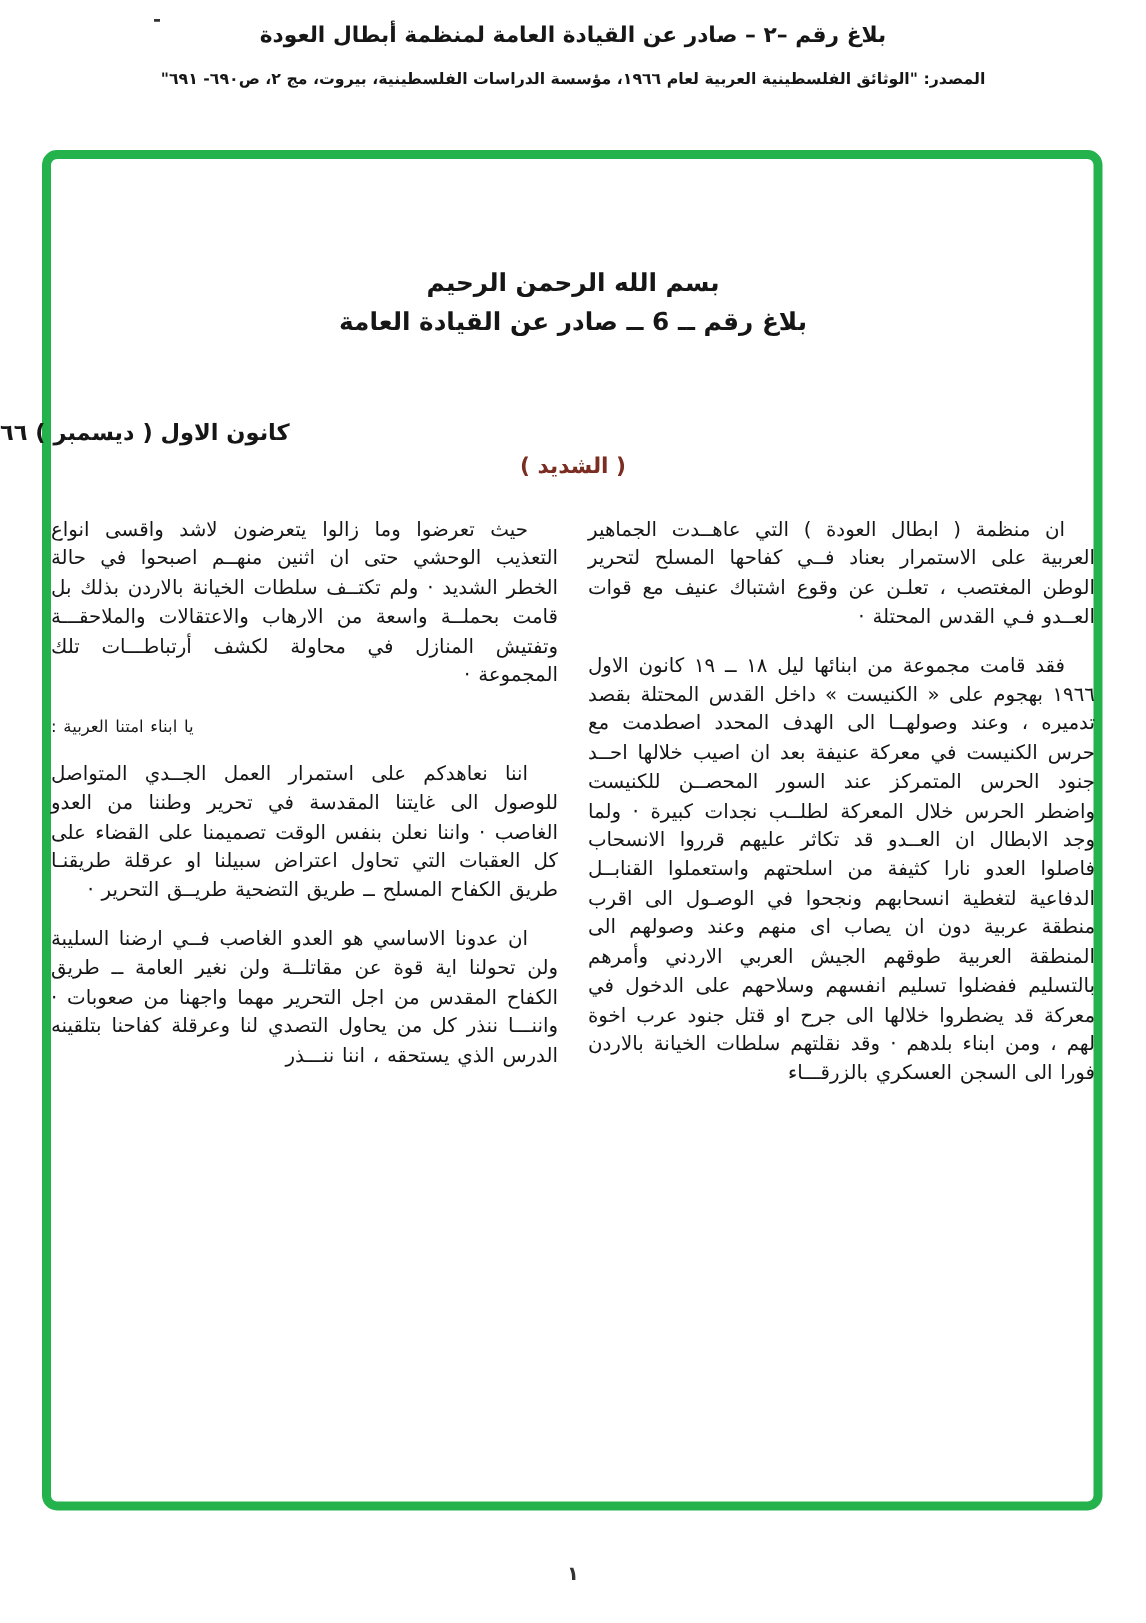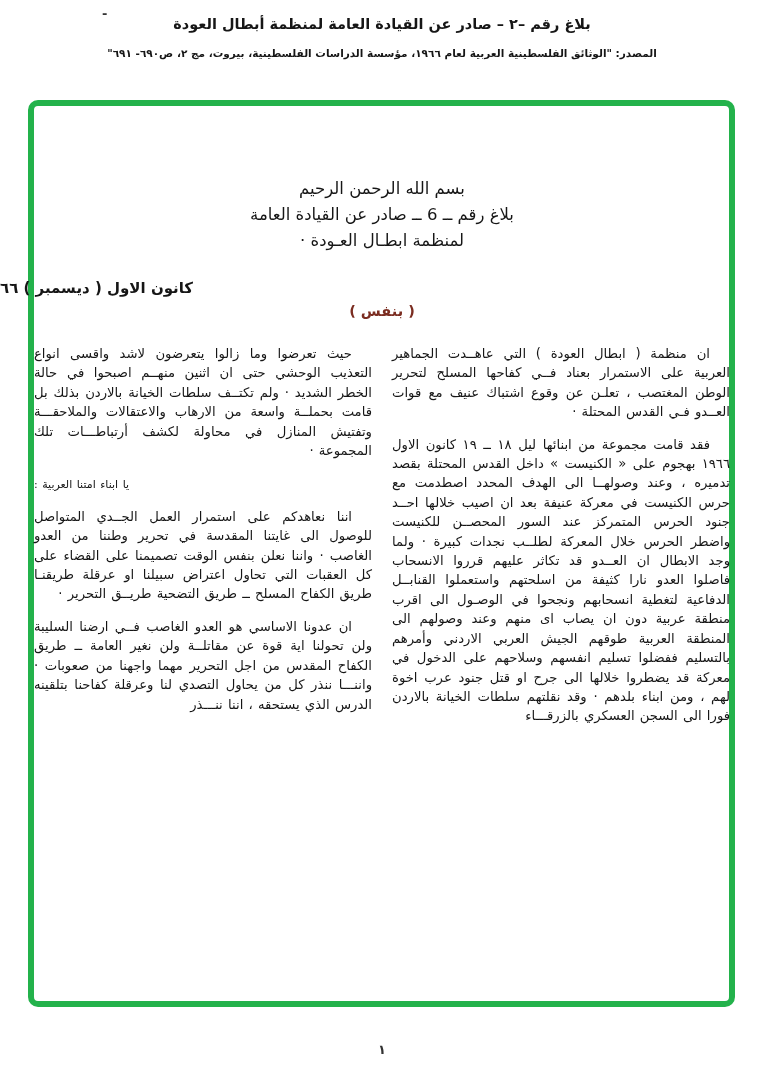--- a/index.html
+++ b/index.html
@@ -35,21 +35,21 @@
   .frame{
     position:absolute;left:28px;top:100px;
     width:695px;height:895px;
     border:6px solid var(--green);
     border-radius:10px;
     box-sizing:content-box;
   }
   
   .title-block{
     position:absolute;top:176px;left:0;right:0;
-    text-align:center;font-weight:normal;
+    text-align:center;font-weight:bold;
     font-size:16.5px;line-height:26px;
   }
   .date-line{
     position:absolute;top:279px;left:0;right:0;
     text-align:left;font-weight:bold;font-size:15px;
   }
   .published{
     position:absolute;top:303px;left:0;right:0;
     text-align:center;font-weight:bold;font-size:14.5px;
     color:var(--red);
@@ -88,25 +88,24 @@
   <span class="stray">-</span>
 
   <div class="hdr1 rtl">بلاغ رقم –٢ – صادر عن القيادة العامة لمنظمة أبطال العودة</div>
   <div class="hdr2 rtl">المصدر: "الوثائق الفلسطينية العربية لعام ١٩٦٦، مؤسسة الدراسات الفلسطينية، بيروت، مج ٢، ص٦٩٠- ٦٩١"</div>
 
   <div class="frame"></div>
 
   <div class="title-block rtl">
     <div>بسم الله الرحمن الرحيم</div>
     <div>بلاغ رقم ــ 6 ــ صادر عن القيادة العامة</div>
-    <div>لمنظمة ابطـال العـودة ·</div>
   </div>
 
   <div class="date-line rtl">كانون الاول ( ديسمبر ) ٦٦</div>
-  <div class="published rtl">( بنفس )</div>
+  <div class="published rtl">( الشديد )</div>
 
   <div class="cols">
     <div class="col rtl">
       <p class="para">ان منظمة ( ابطال العودة ) التي عاهــدت الجماهير العربية على الاستمرار بعناد فــي كفاحها المسلح لتحرير الوطن المغتصب ، تعلـن عن وقوع اشتباك عنيف مع قوات العــدو فـي القدس المحتلة ·</p>
       <p class="para">فقد قامت مجموعة من ابنائها ليل ١٨ ــ ١٩ كانون الاول ١٩٦٦ بهجوم على « الكنيست » داخل القدس المحتلة بقصد تدميره ، وعند وصولهــا الى الهدف المحدد اصطدمت مع حرس الكنيست في معركة عنيفة بعد ان اصيب خلالها احــد جنود الحرس المتمركز عند السور المحصــن للكنيست واضطر الحرس خلال المعركة لطلــب نجدات كبيرة · ولما وجد الابطال ان العــدو قد تكاثر عليهم قرروا الانسحاب فاصلوا العدو نارا كثيفة من اسلحتهم واستعملوا القنابــل الدفاعية لتغطية انسحابهم ونجحوا في الوصـول الى اقرب منطقة عربية دون ان يصاب اى منهم وعند وصولهم الى المنطقة العربية طوقهم الجيش العربي الاردني وأمرهم بالتسليم ففضلوا تسليم انفسهم وسلاحهم على الدخول في معركة قد يضطروا خلالها الى جرح او قتل جنود عرب اخوة لهم ، ومن ابناء بلدهم · وقد نقلتهم سلطات الخيانة بالاردن فورا الى السجن العسكري بالزرقـــاء</p>
     </div>
     <div class="col rtl">
       <p class="para">حيث تعرضوا وما زالوا يتعرضون لاشد واقسى انواع التعذيب الوحشي حتى ان اثنين منهــم اصبحوا في حالة الخطر الشديد · ولم تكتــف سلطات الخيانة بالاردن بذلك بل قامت بحملــة واسعة من الارهاب والاعتقالات والملاحقـــة وتفتيش المنازل في محاولة لكشف أرتباطـــات تلك المجموعة ·</p>
       <p class="para heading">يا ابناء امتنا العربية :</p>
       <p class="para">اننا نعاهدكم على استمرار العمل الجــدي المتواصل للوصول الى غايتنا المقدسة في تحرير وطننا من العدو الغاصب · واننا نعلن بنفس الوقت تصميمنا على القضاء على كل العقبات التي تحاول اعتراض سبيلنا او عرقلة طريقنـا طريق الكفاح المسلح ــ طريق التضحية طريــق التحرير ·</p>

